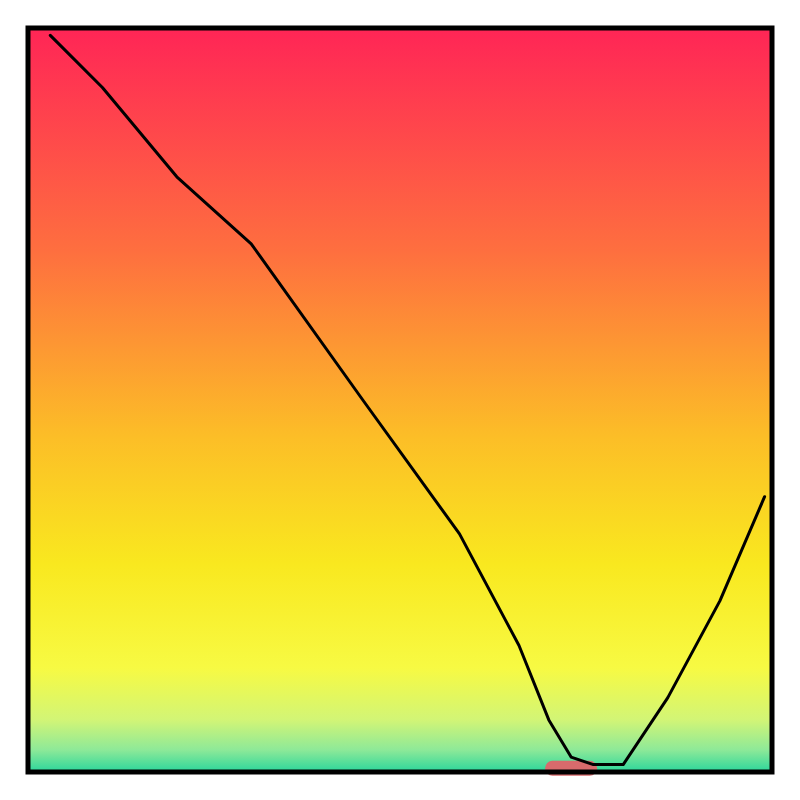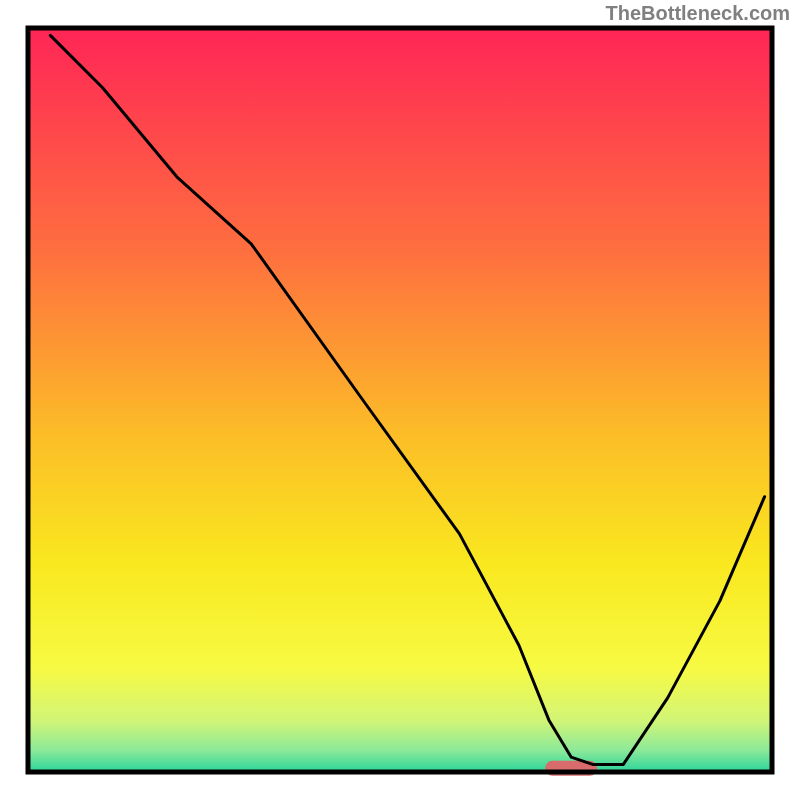--- a/index.html
+++ b/index.html
@@ -23,21 +23,20 @@
     z-index: 10;
   }
   svg {
     display: block;
   }
 </style>
 </head>
 <body>
 
 <div class="container">
-  <div class="watermark">TheBottleneck.com</div>
   <svg id="chart-svg" width="800" height="800" viewBox="0 0 800 800">
     <defs>
       <linearGradient id="bg-grad" x1="0" y1="0" x2="0" y2="1">
           <stop offset="0%" stop-color="#ff2556"></stop>
           <stop offset="30%" stop-color="#fe6f3f"></stop>
           <stop offset="55%" stop-color="#fcbe27"></stop>
           <stop offset="72%" stop-color="#f9e81f"></stop>
           <stop offset="86%" stop-color="#f7fa43"></stop>
           <stop offset="93%" stop-color="#d2f576"></stop>
           <stop offset="97%" stop-color="#8ee998"></stop>

